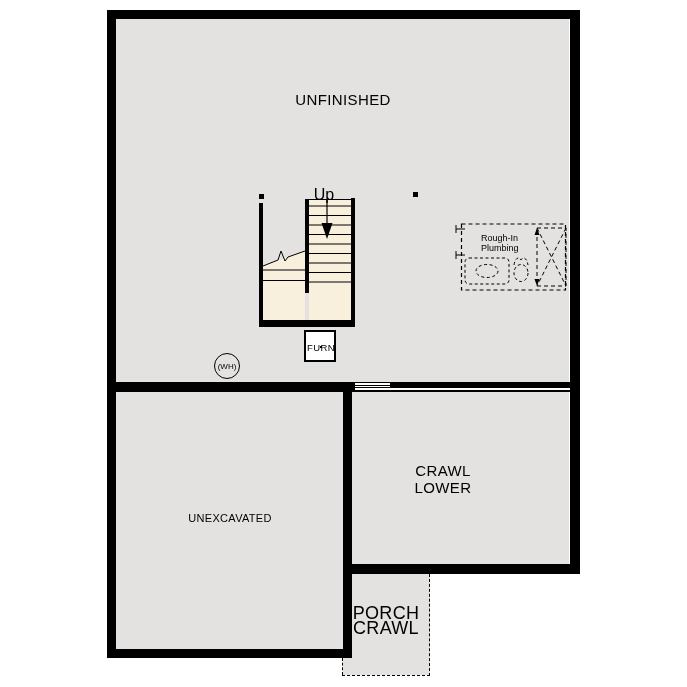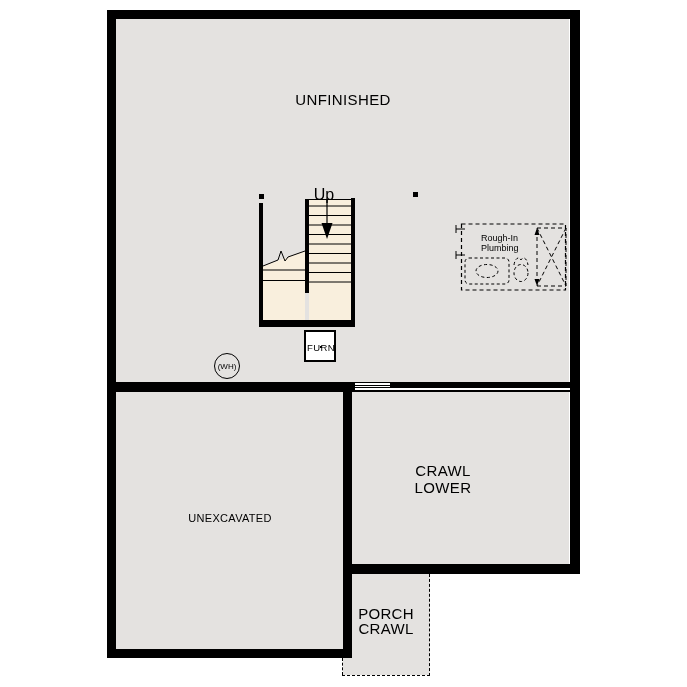--- a/index.html
+++ b/index.html
@@ -11,21 +11,21 @@
   }
   #plan{position:relative;width:687px;height:687px;overflow:hidden;}
   .fill{position:absolute;background:var(--floor,#e4e2e0);}
   .wall{position:absolute;background:var(--wall,#000);}
   .whiteline{position:absolute;background:#fff;}
   .dot{position:absolute;width:5px;height:5px;background:var(--wall,#000);}
   .label{position:absolute;transform:translateX(-50%);text-align:center;font-weight:normal;white-space:nowrap;}
   .title{font-size:15px;line-height:18px;letter-spacing:.4px;}
   .crawl{font-size:15px;line-height:17px;letter-spacing:.4px;}
   .unex{font-size:11px;letter-spacing:.3px;}
-  .porch{font-size:15px;line-height:15px;letter-spacing:.3px;text-align:center;}
+  .porch{font-size:18px;line-height:15px;letter-spacing:.3px;text-align:center;}
   .uplbl{font-size:16px;font-weight:normal;}
   .dashv{position:absolute;width:0;border-left:1.5px dashed #000;}
   .dashh{position:absolute;height:0;border-top:1.5px dashed #000;}
   
   #furn{position:absolute;left:304px;top:330px;width:25px;height:27px;box-sizing:border-box;
         border:2px solid var(--wall,#000);background:#fff;padding:14px;}
   #furn .inner{width:100%;height:100%;box-sizing:border-box;border:1px solid var(--wall,#000);
         background:var(--floor,#e4e2e0);display:flex;align-items:center;justify-content:center;
         font-size:9.5px;letter-spacing:.4px;}
   

